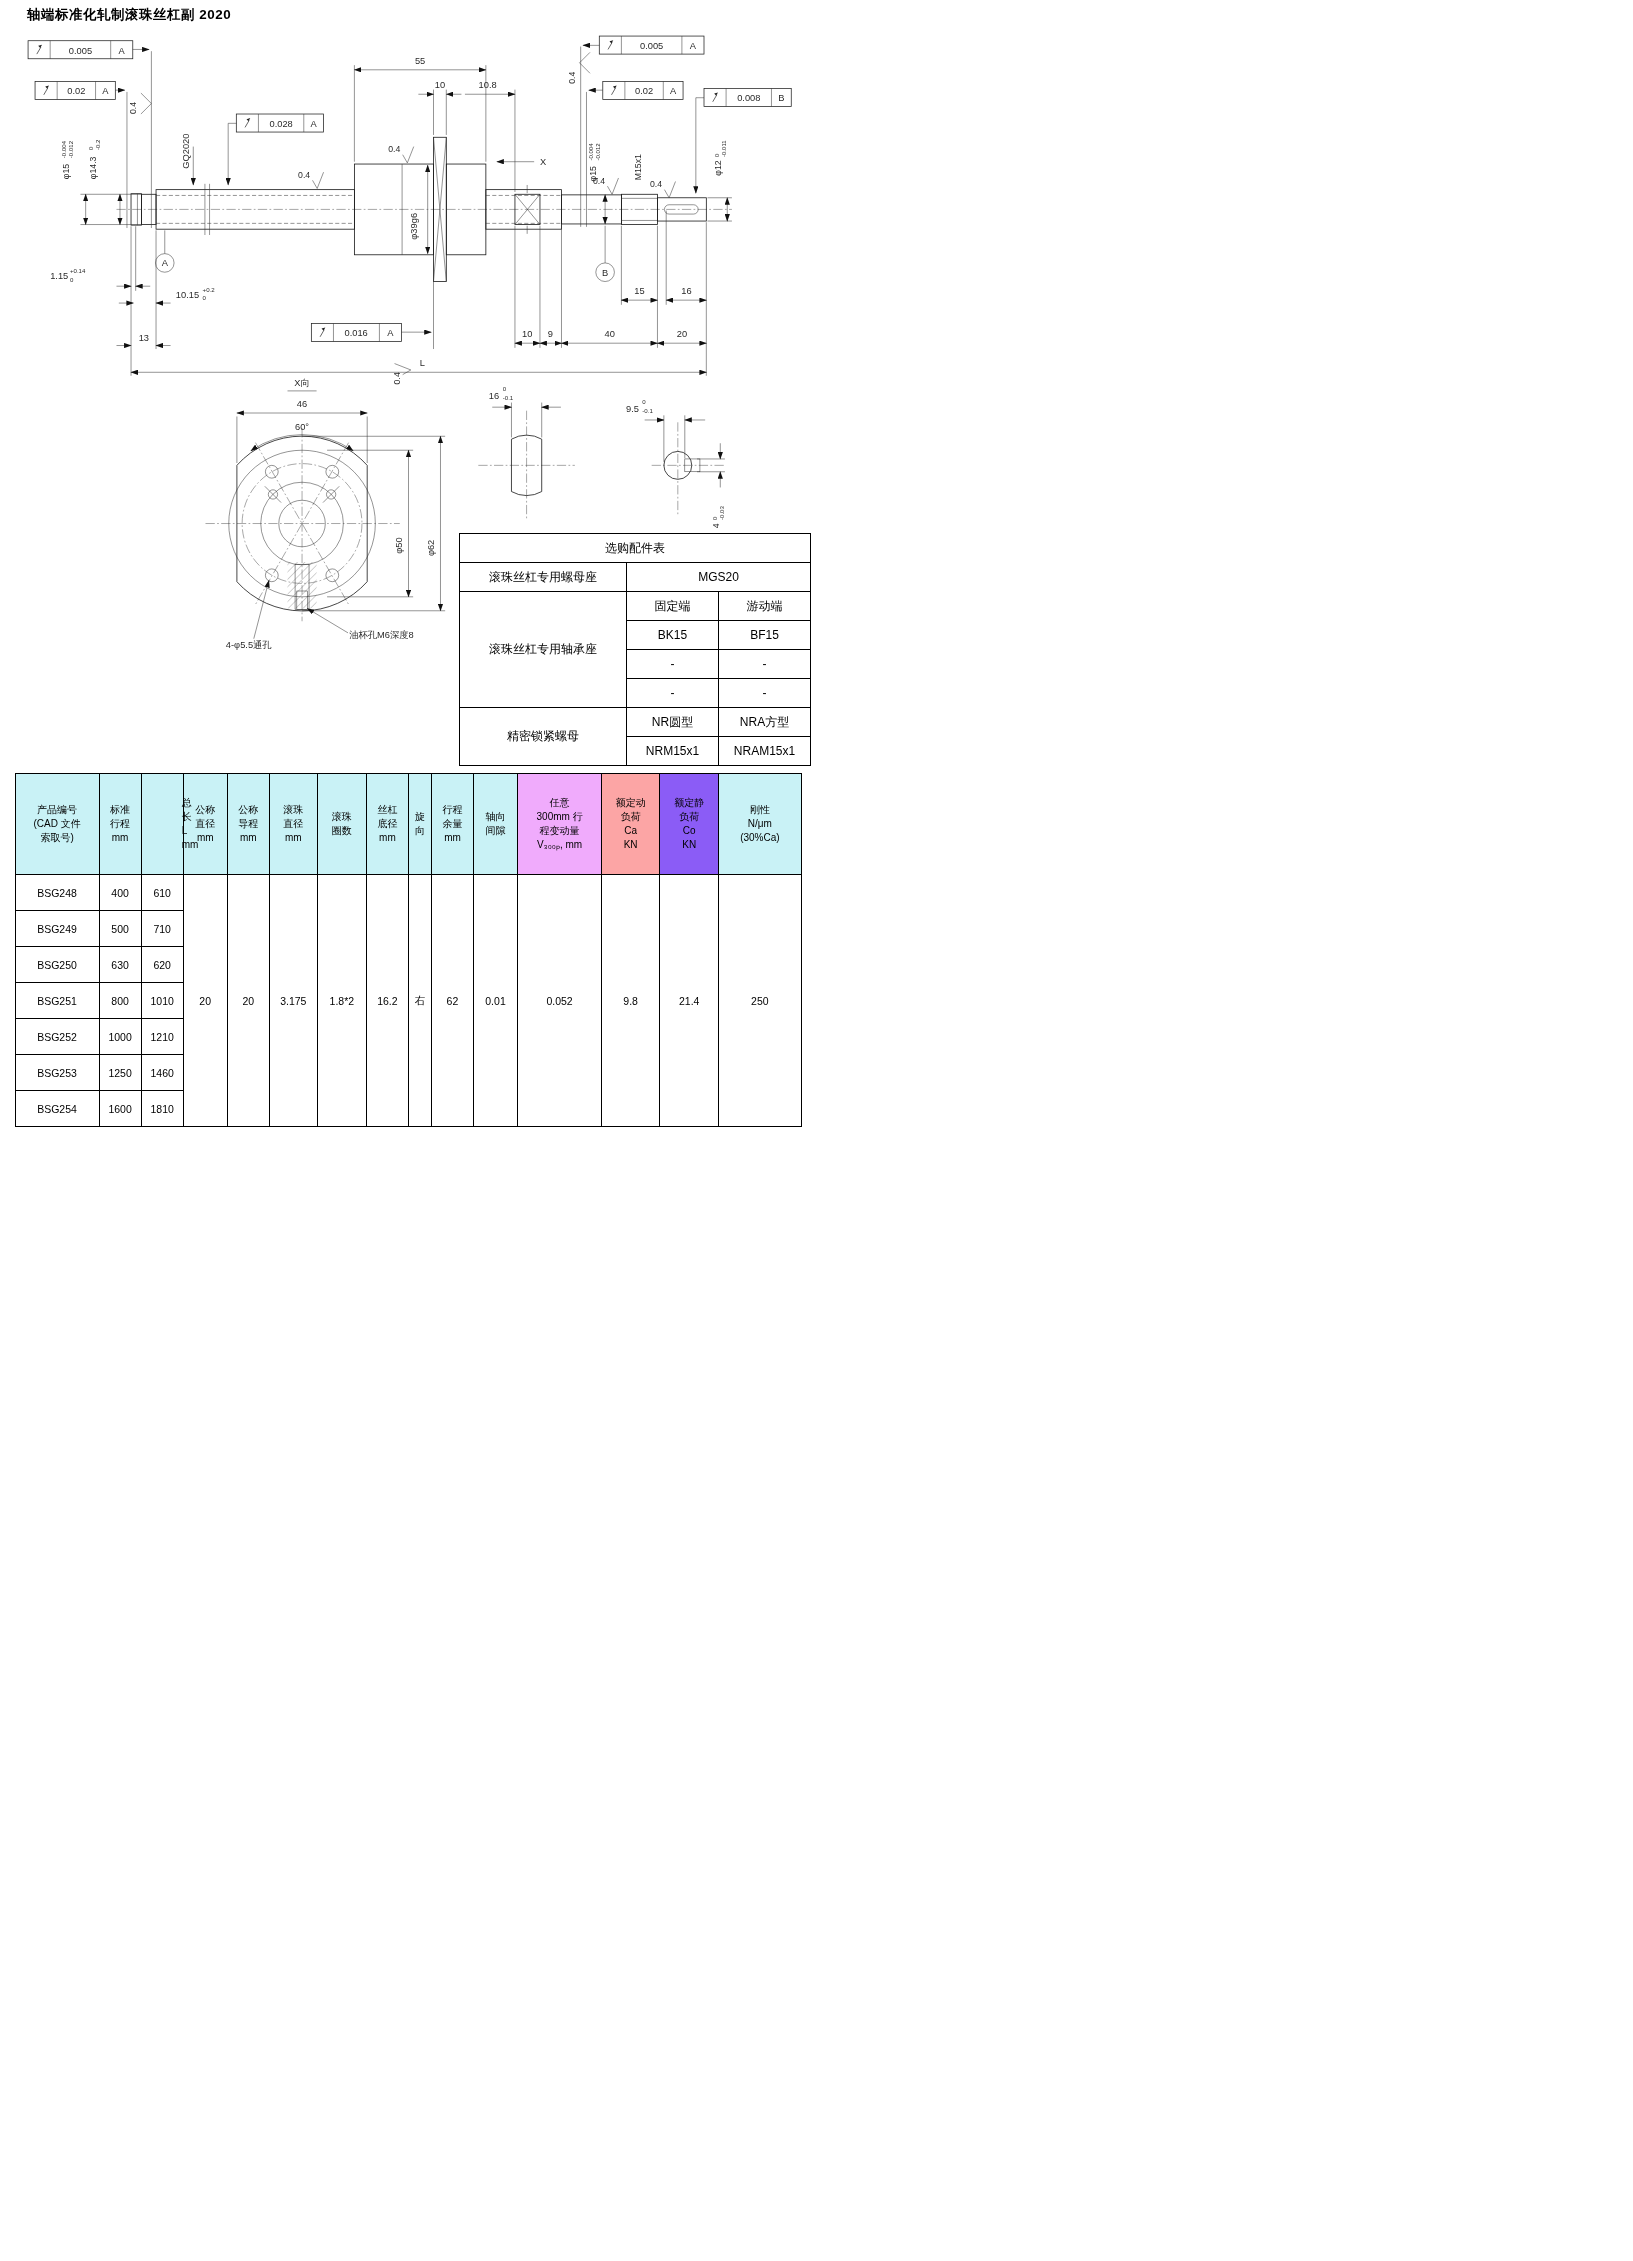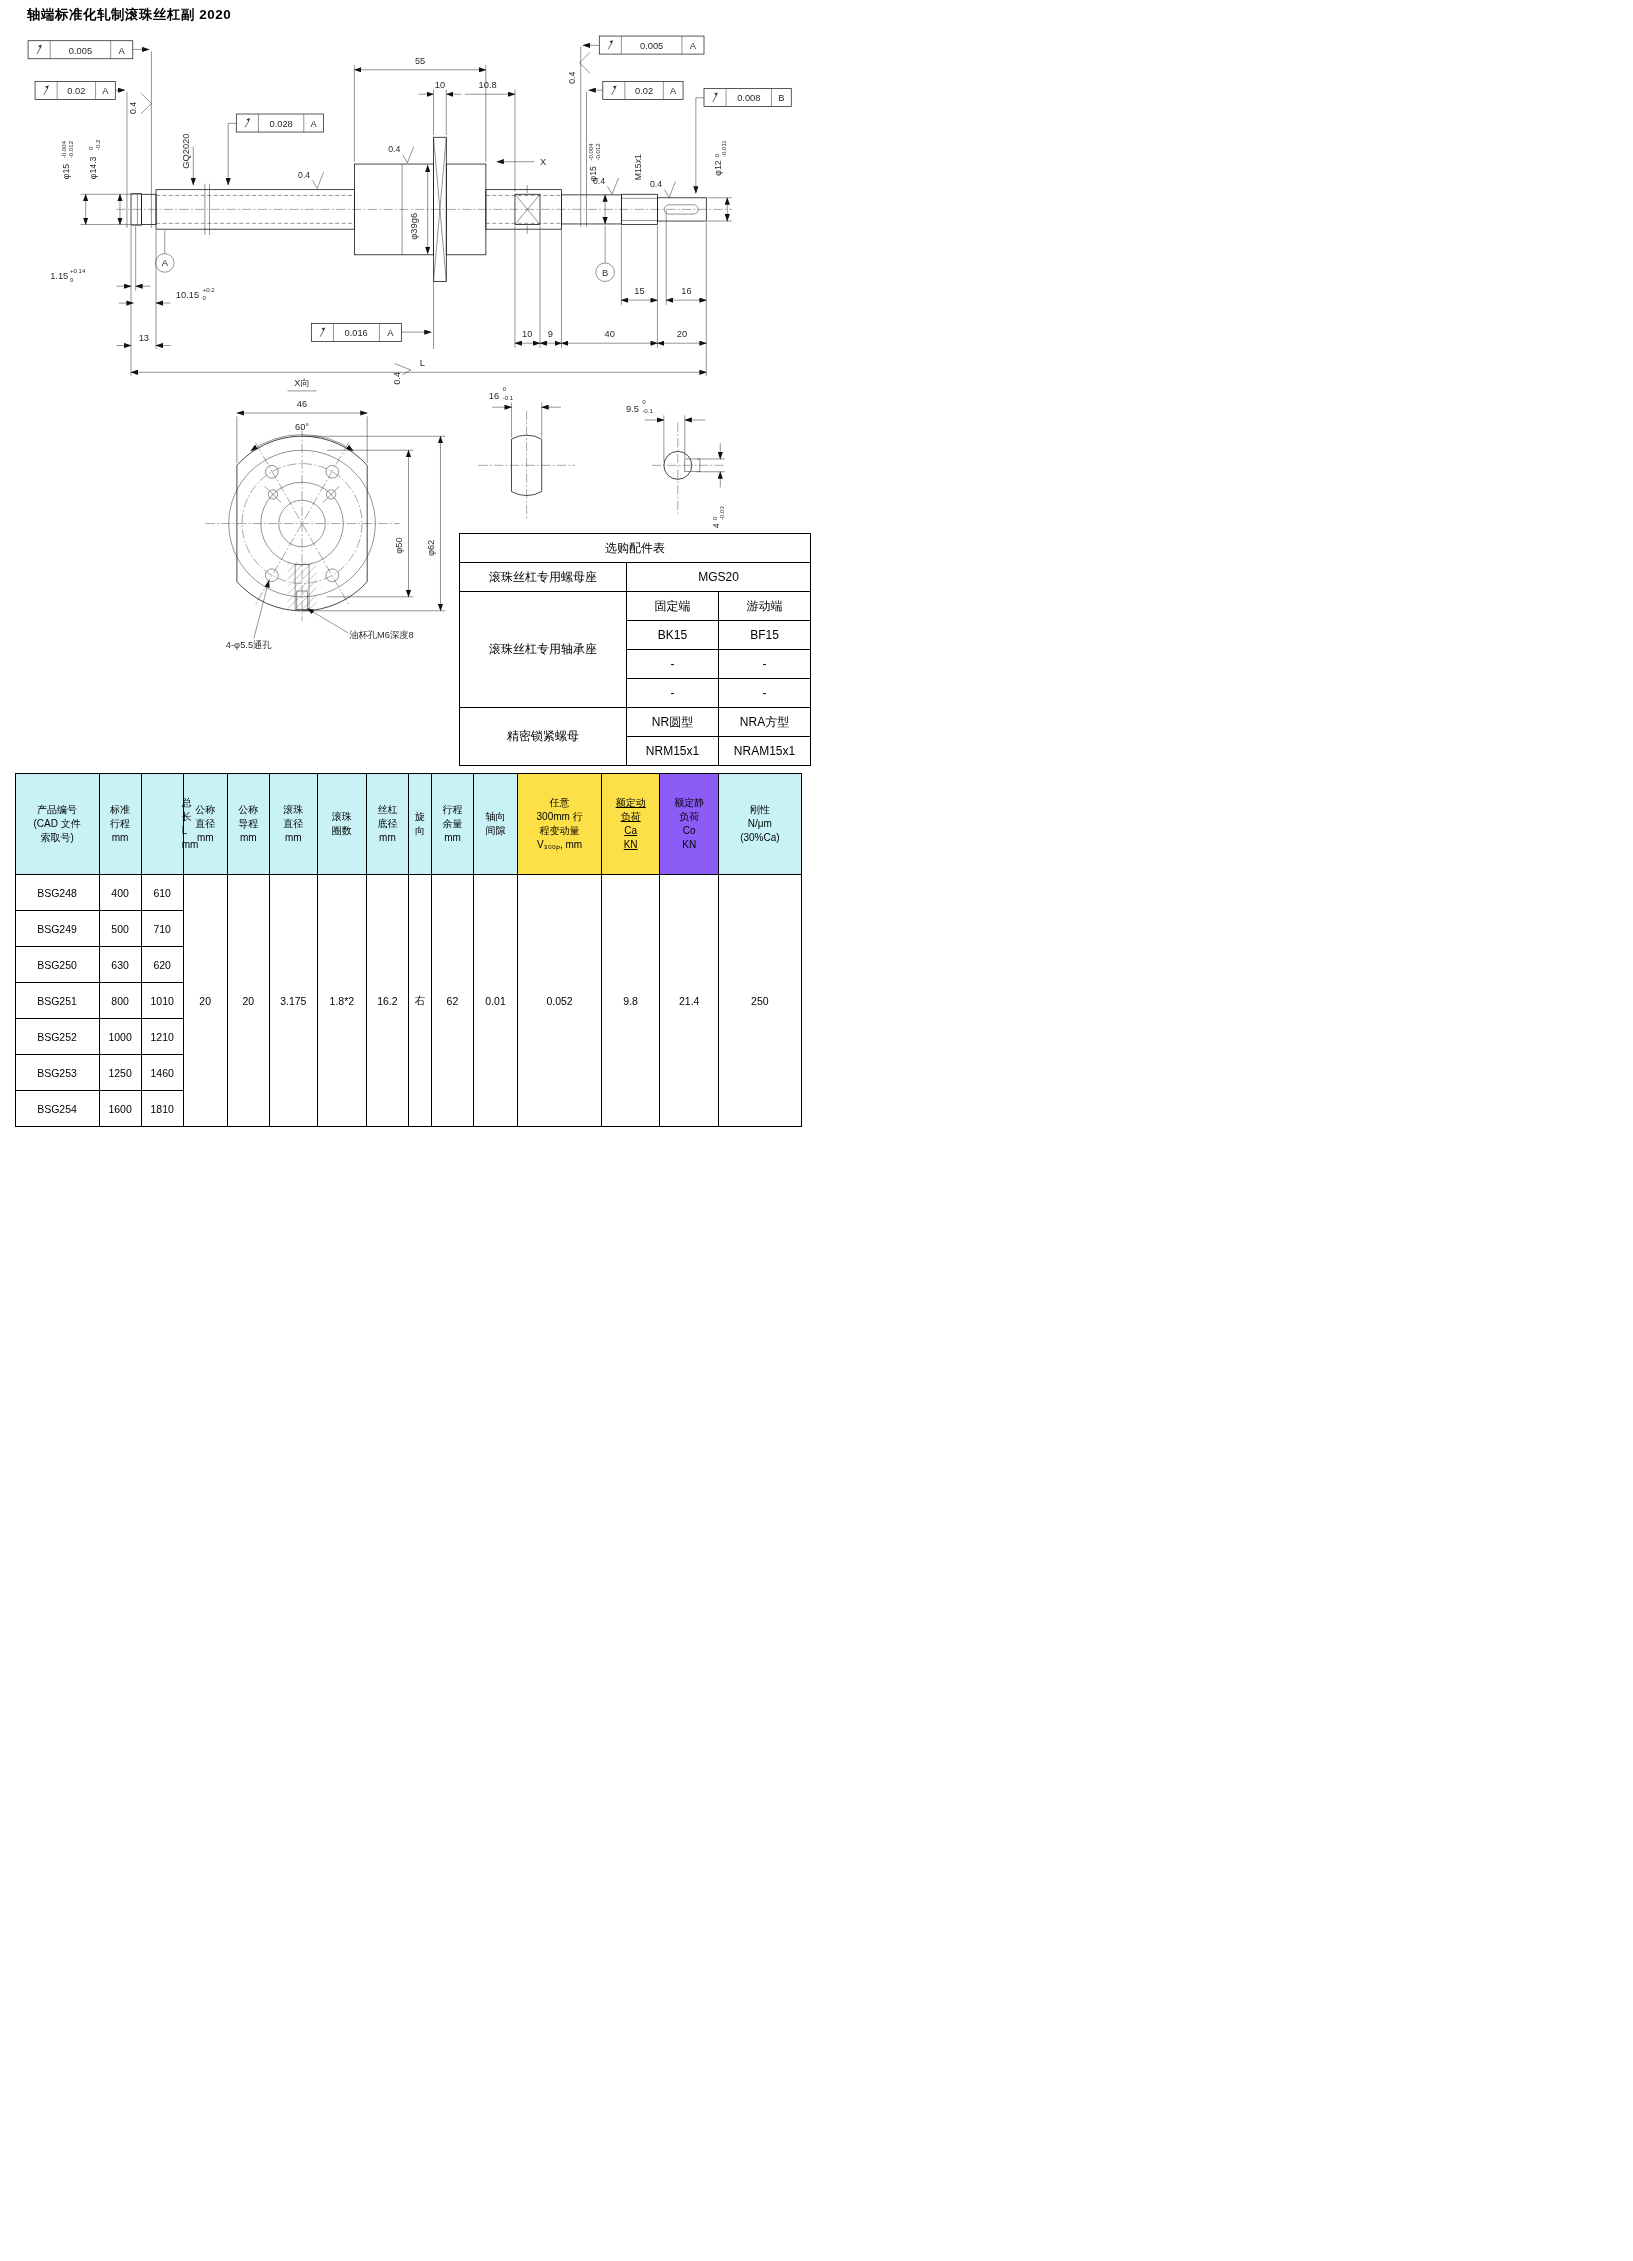--- a/index.html
+++ b/index.html
@@ -463,22 +463,22 @@
           <th style="background: rgb(201, 242, 246);">标准<br>行程<br>mm</th>
           <th style="background: rgb(201, 242, 246); padding-left: 40px;">总长<br>L<br>mm</th>
           <th style="background: rgb(201, 242, 246);">公称<br>直径<br>mm</th>
           <th style="background: rgb(201, 242, 246);">公称<br>导程<br>mm</th>
           <th style="background: rgb(201, 242, 246);">滚珠<br>直径<br>mm</th>
           <th style="background: rgb(201, 242, 246);">滚珠<br>圈数</th>
           <th style="background: rgb(201, 242, 246);">丝杠<br>底径<br>mm</th>
           <th style="background: rgb(201, 242, 246);">旋<br>向</th>
           <th style="background: rgb(201, 242, 246);">行程<br>余量<br>mm</th>
           <th style="background: rgb(201, 242, 246); margin-top: 24px;">轴向<br>间隙</th>
-          <th style="background: #fde047; margin-top: 22px;">任意<br>300mm 行<br>程变动量<br>V₃₀₀ₚ, mm</th>
-          <th style="background: #fde047; text-decoration: underline;">额定动<br>负荷<br>Ca<br>KN</th>
+          <th style="background: #f0abfc; margin-top: 22px;">任意<br>300mm 行<br>程变动量<br>V₃₀₀ₚ, mm</th>
+          <th style="background: #fca5a5;">额定动<br>负荷<br>Ca<br>KN</th>
           <th style="background: #8b5cf6;">额定静<br>负荷<br>Co<br>KN</th>
           <th style="background: rgb(201, 242, 246);">刚性<br>N/μm<br>(30%Ca)</th>
         </tr>
       </thead>
       <tbody>
         <tr>
           <td>BSG248</td>
           <td>400</td>
           <td>610</td>
           <td rowspan="7">20</td>

